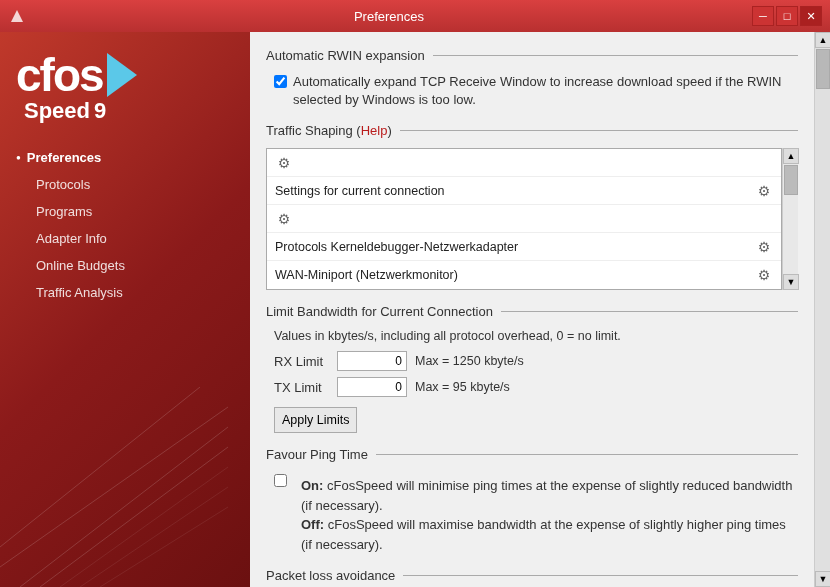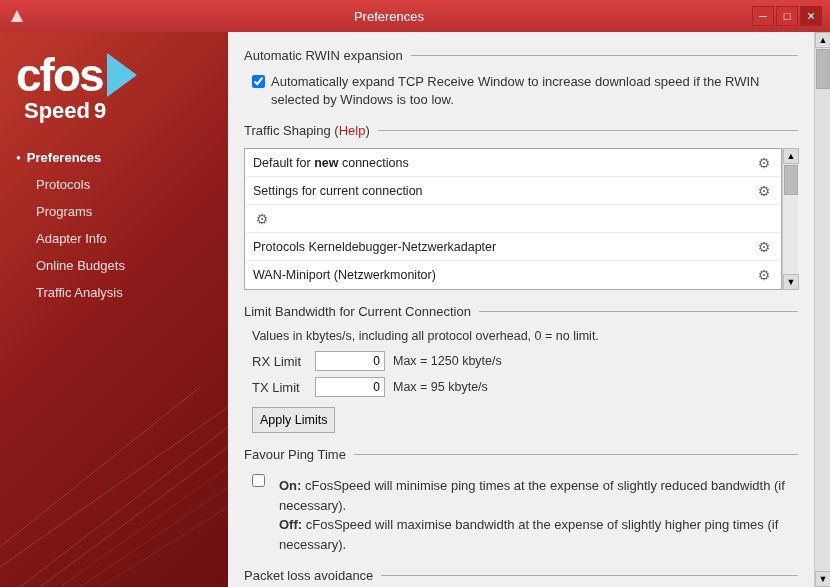--- a/index.html
+++ b/index.html
@@ -38,21 +38,21 @@
     .title-btn.close { background: #aa2020; }
 
     
     .main-container {
       display: flex;
       height: calc(587px - 32px);
     }
 
     
     .sidebar {
-      width: 228px;
+      width: 250px;
       background: linear-gradient(135deg, #c0392b 0%, #8b1a1a 50%, #6b1010 100%);
       position: relative;
       overflow: hidden;
       flex-shrink: 0;
     }
     .sidebar-logo {
       padding: 20px 16px 10px 16px;
     }
     .logo-cfos {
       font-size: 42px;
@@ -355,23 +355,20 @@
 
       
       <div class="section-header">
         <span>Traffic Shaping (<a href="#" style="color:#b91c1c; text-decoration:none;">Help</a>)</span>
         <div class="section-line"></div>
       </div>
       <div style="position:relative; margin-bottom:14px;">
         <div class="shaping-table-container" style="margin-right:16px;">
 
           <div class="shaping-row">
-            <div class="shaping-name">
-              Default for <span class="bold">new</span> connections
-            </div>
             <div class="gear-icon">⚙</div>
           </div>
 
           <div class="shaping-row">
             <div class="shaping-name">Settings for current connection</div>
             <div class="gear-icon">⚙</div>
           </div>
 
           <div class="shaping-row">
             <div class="gear-icon">⚙</div>

